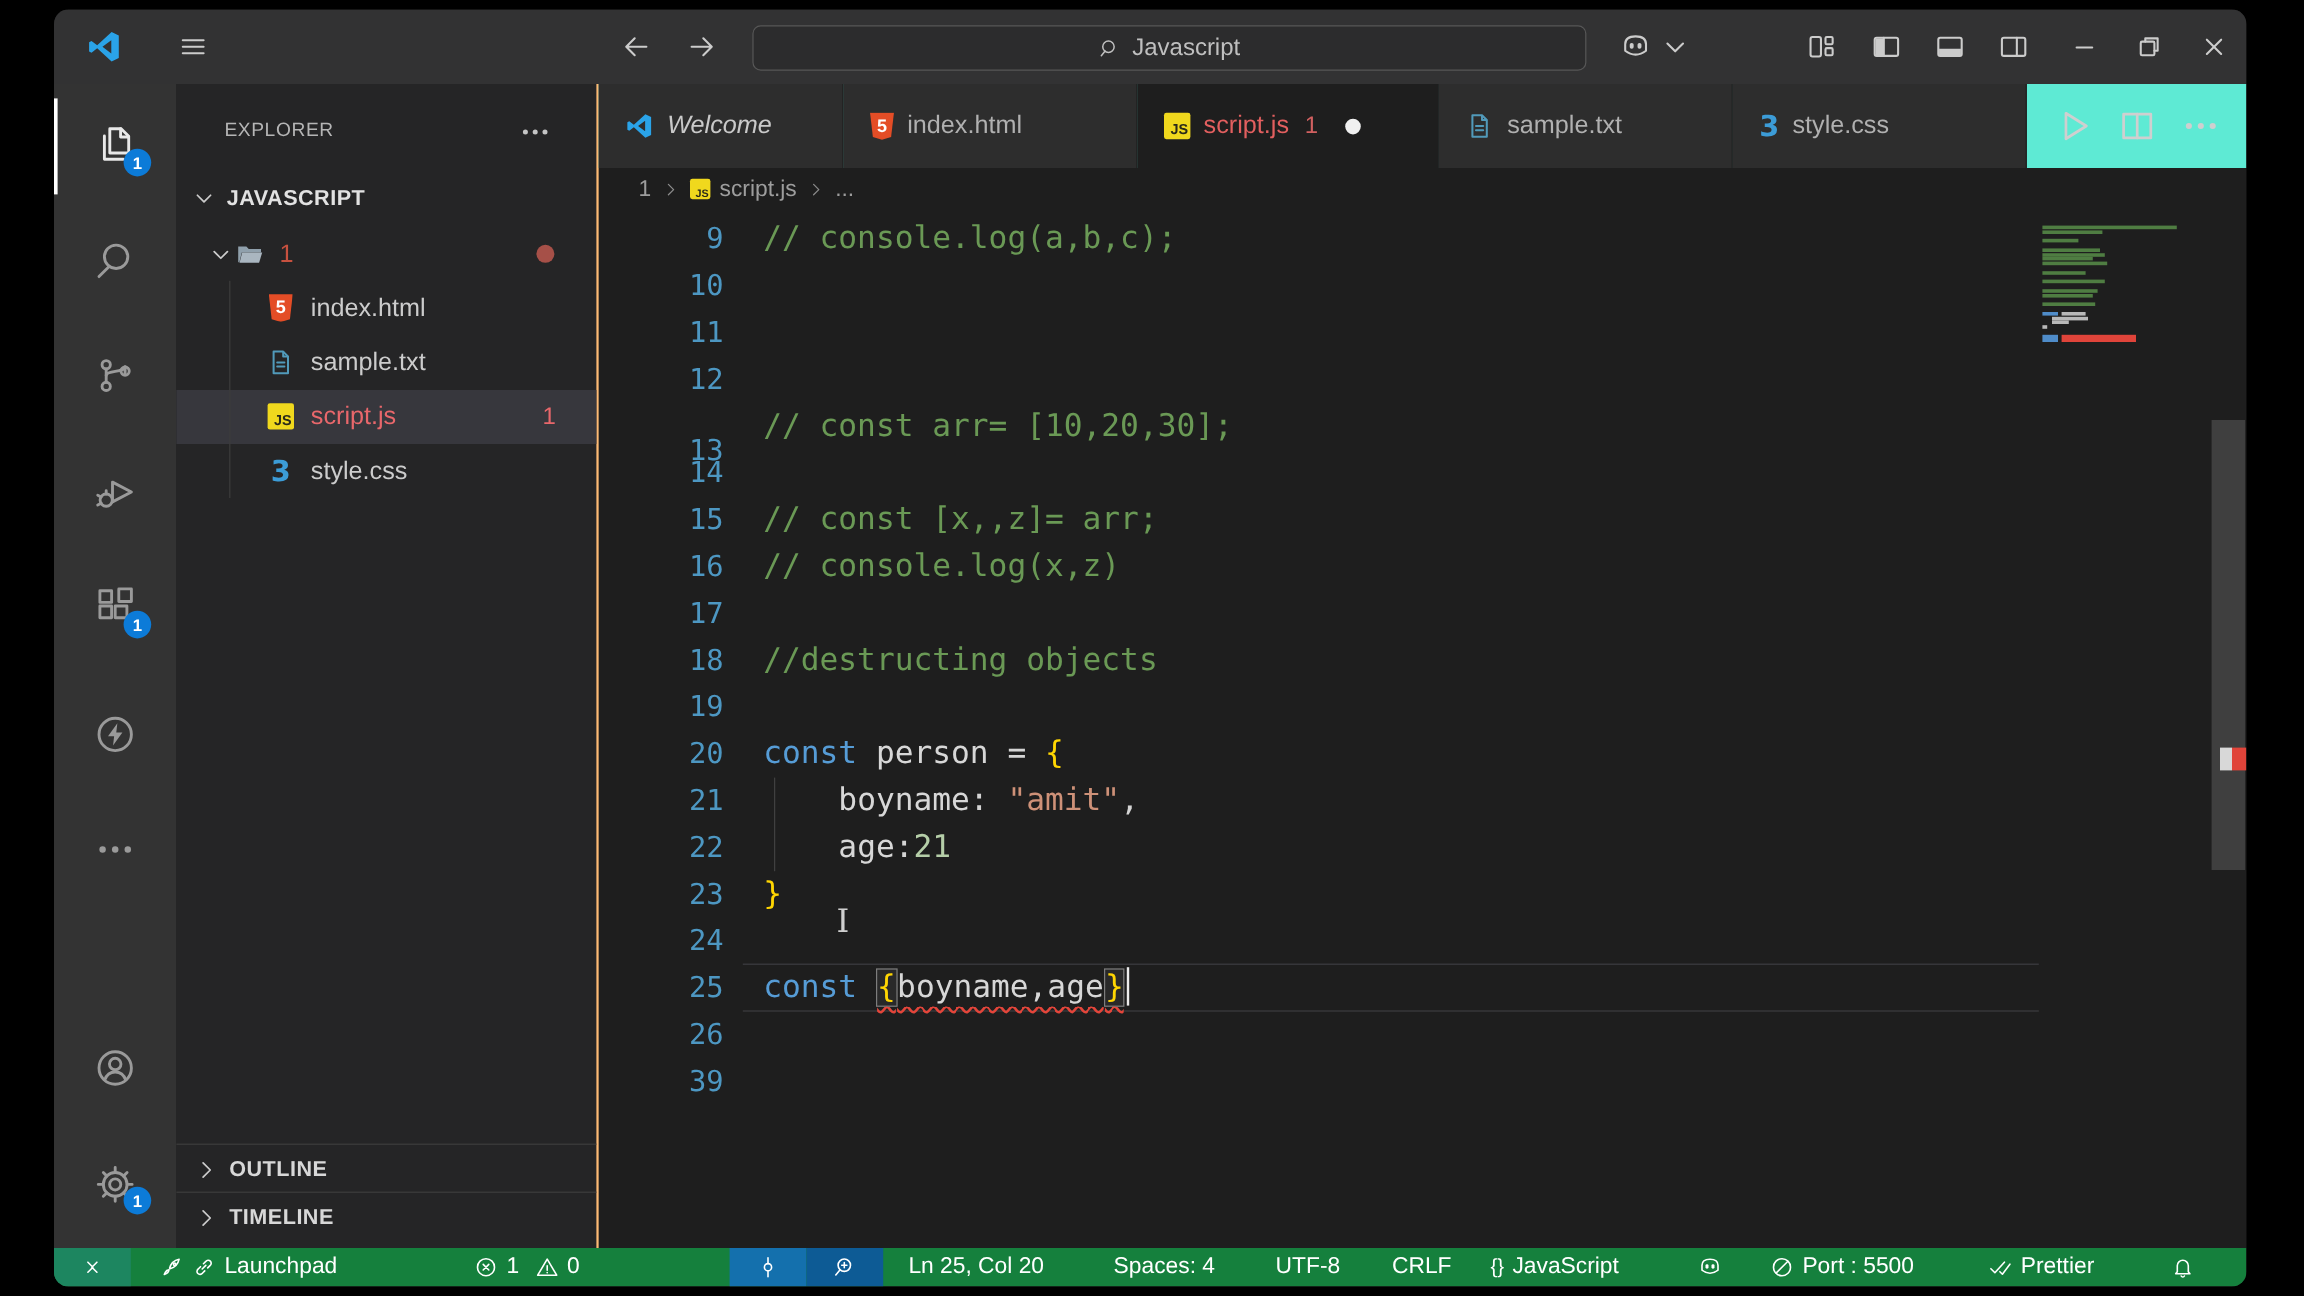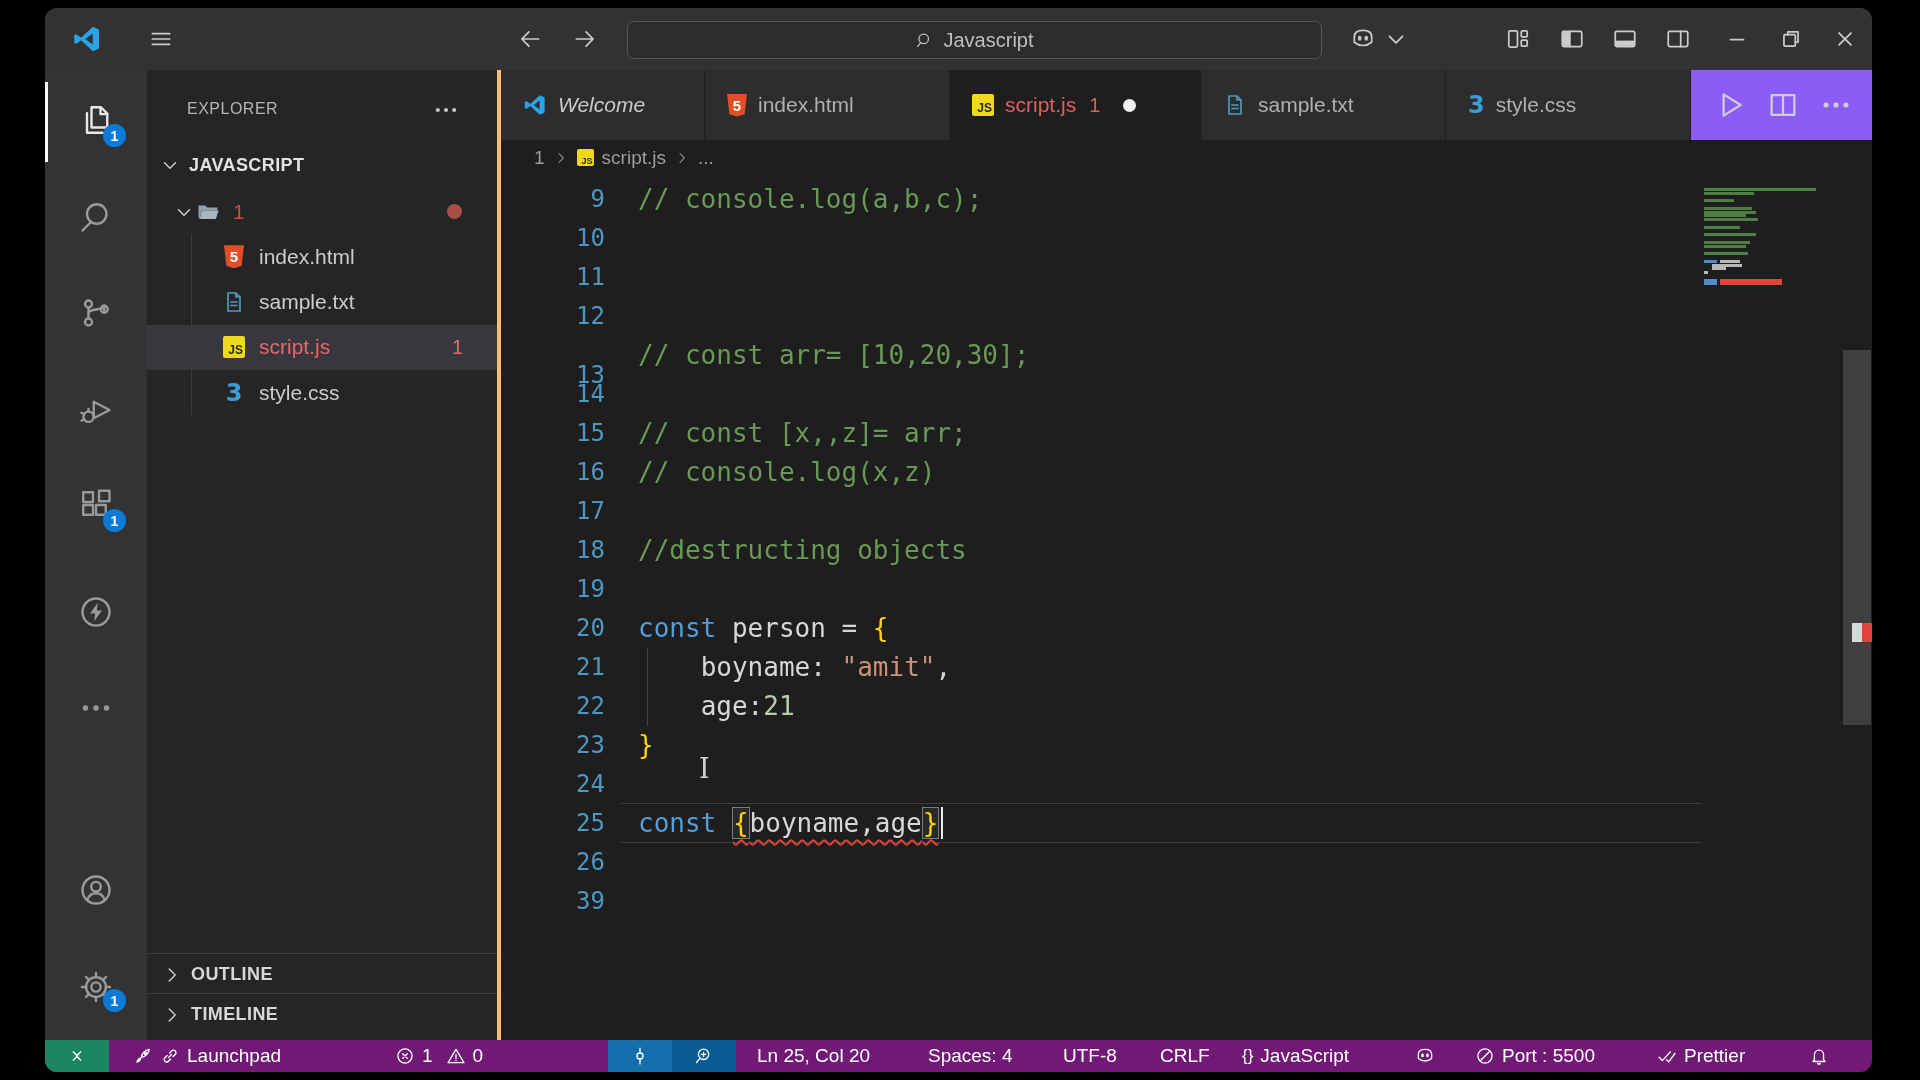--- a/index.html
+++ b/index.html
@@ -19,21 +19,21 @@
   
   .main{flex:1;display:flex;min-height:0;}
   .activitybar{width:102px;background:#333333;position:relative;flex:none;}
   .act-item{position:absolute;left:33px;width:36px;height:36px;color:#9a9a9a;}
   .act-item svg{width:36px;height:36px;}
   .act-item.active{color:#e8e8e8;}
   .act-indicator{position:absolute;left:0;top:12px;width:3px;height:80px;background:#fff;}
   .badge{position:absolute;left:60px;top:14px;width:23px;height:23px;border-radius:50%;background:#0c7bd8;
          color:#fff;font-size:14px;font-weight:bold;display:flex;align-items:center;justify-content:center;}
   
-  .sidebar{width:350px;background:#252526;position:relative;flex:none;border-right:4px solid #fdba74;color:#cccccc;}
+  .sidebar{width:350px;background:#252526;position:relative;flex:none;border-right:2px solid #fdba74;color:#cccccc;}
   .sb-header{position:absolute;left:0;top:22px;width:100%;height:36px;}
   .sb-title{position:absolute;left:40px;top:8px;font-size:16px;color:#b5b5b5;letter-spacing:.5px;}
   .sb-dots{position:absolute;left:285px;top:4px;width:30px;height:30px;color:#c5c5c5;}
   .sb-dots svg{width:28px;height:28px;}
   .sb-section{position:absolute;left:0;top:75px;width:100%;height:40px;display:flex;align-items:center;}
   .sb-section .chev{margin-left:12px;width:22px;height:22px;color:#cccccc;}
   .chev svg{width:22px;height:22px;}
   .sb-section .lbl{margin-left:8px;font-weight:bold;font-size:18px;color:#e2e2e2;letter-spacing:.4px;}
   .tree{position:absolute;left:0;top:119px;width:100%;}
   .trow{position:absolute;left:0;width:100%;height:45px;display:flex;align-items:center;font-size:21px;}
@@ -42,21 +42,21 @@
   .trow .fico-wrap{flex:none;display:flex;align-items:center;justify-content:center;width:26px;height:26px;}
   .trow .fname{margin-left:12px;}
   .trow .rbadge{position:absolute;left:305px;font-size:20px;}
   .gitdot{position:absolute;left:300px;top:15px;width:15px;height:15px;border-radius:50%;background:#a65048;}
   .indent-guide{position:absolute;left:44px;top:164px;width:1px;height:181px;background:#3c3c3c;}
   .sb-panel{position:absolute;left:0;width:100%;height:40px;border-top:1px solid #3d3d3d;display:flex;align-items:center;}
   .sb-panel .chev{margin-left:14px;width:20px;height:20px;}
   .sb-panel .lbl{margin-left:10px;font-weight:bold;font-size:18px;color:#d8d8d8;letter-spacing:.4px;}
   
   .editor{flex:1;position:relative;background:#1e1e1e;min-width:0;}
-  .tabbar{position:absolute;left:0;top:0;right:0;height:70px;background:#8b5cf6;display:flex;}
+  .tabbar{position:absolute;left:0;top:0;right:0;height:70px;background:#5eead4;display:flex;}
   .tab{height:70px;display:flex;align-items:center;padding-left:22px;box-sizing:border-box;
        background:#2d2d2d;border-right:1px solid #1f1f1f;flex:none;font-size:21px;color:#b0b0b0;gap:11px;}
   .tab.active{background:#1e1e1e;color:#e25f5f;}
   .tab .tlabel.italic{font-style:italic;color:#c9c9c9;}
   .tab.active .tlabel{color:#e25f5f;}
   .tbadge{color:#d16060;font-size:20px;margin-left:2px;}
   .tdot{width:13px;height:13px;border-radius:50%;background:#f0f0f0;margin-left:12px;}
   .tab-actions{position:absolute;top:0;height:70px;display:flex;align-items:center;gap:19px;color:#cfcfcf;}
   .tab-actions svg{width:34px;height:34px;}
   .fico{display:flex;align-items:center;justify-content:center;flex:none;}
@@ -89,21 +89,21 @@
            border-bottom:1px solid #3e3e42;box-sizing:border-box;}
   .code-indent-guide{position:absolute;left:146px;top:473px;width:1px;height:78px;background:#404040;}
   .ibeam{position:absolute;left:198px;top:578px;color:#cfcfcf;font-family:"DejaVu Serif",serif;font-size:27px;}
   .minimap{position:absolute;left:1203px;top:13px;width:136px;height:290px;}
   .mrow{position:absolute;left:0;height:3px;display:flex;}
   .mseg{height:100%;}
   .scrollbar{position:absolute;right:1px;top:175px;width:28px;height:375px;background:rgba(118,118,118,.38);}
   .ovr-white{position:absolute;left:1351px;top:448px;width:10px;height:19px;background:#d8d8d8;}
   .ovr-red{position:absolute;left:1361px;top:448px;width:13px;height:19px;background:#e0443a;}
   
-  .statusbar{height:32px;background:#701a75;position:relative;flex:none;color:#fff;font-size:19px;}
+  .statusbar{height:32px;background:#15803d;position:relative;flex:none;color:#fff;font-size:19px;}
   .st-item{position:absolute;top:0;height:32px;display:flex;align-items:center;gap:7px;white-space:nowrap;}
   .st-item svg{width:20px;height:20px;}
   .st-seg{justify-content:center;}
 </style>
 </head>
 <body>
 
 <div class="stage">
   <div class="window">
 

